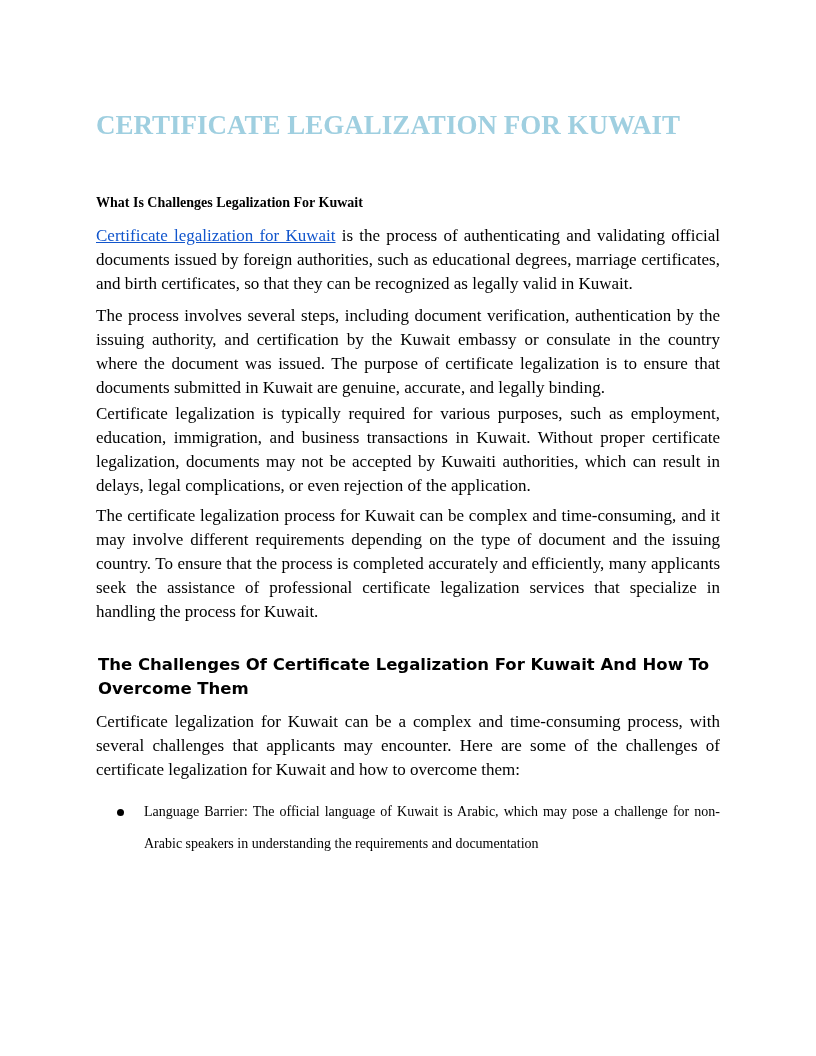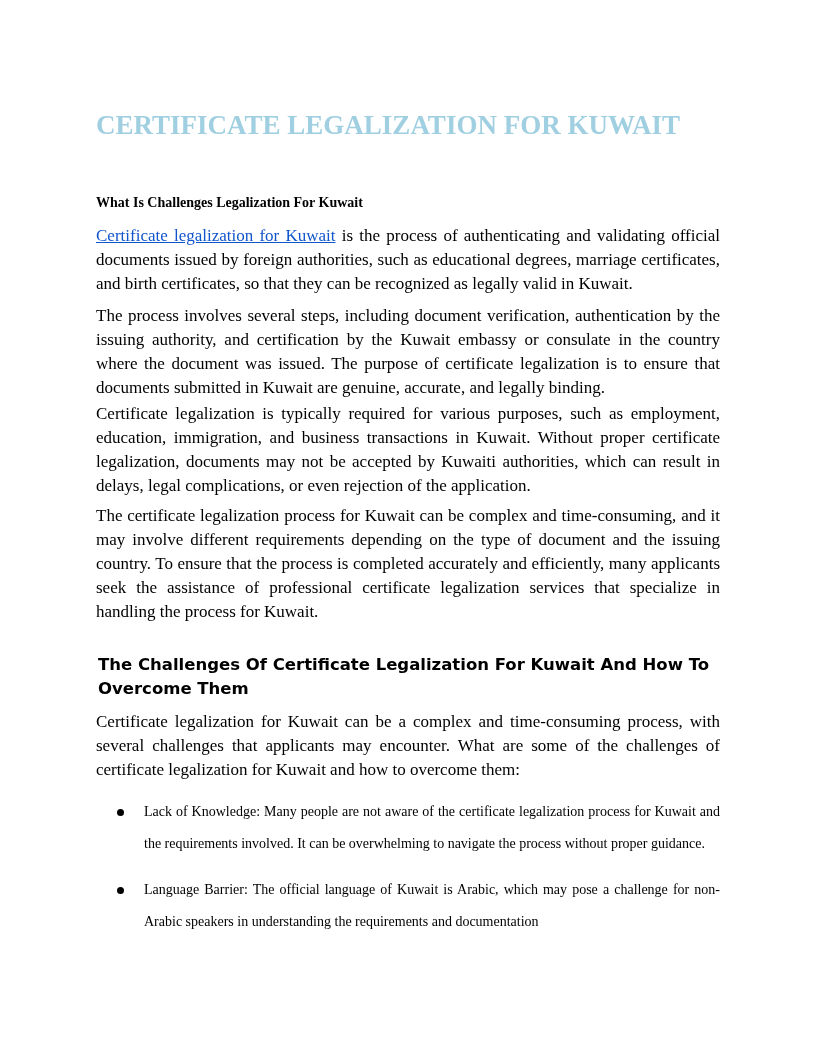--- a/index.html
+++ b/index.html
@@ -38,19 +38,18 @@
   <p class="para" style="top:224px;"><a href="#">Certificate legalization for Kuwait</a><span> is the process of authenticating and validating official documents issued by foreign authorities, such as educational degrees, marriage certificates, and birth certificates, so that they can be recognized as legally valid in Kuwait.</span></p>
 
   <p class="para" style="top:304px;">The process involves several steps, including document verification, authentication by the issuing authority, and certification by the Kuwait embassy or consulate in the country where the document was issued. The purpose of certificate legalization is to ensure that documents submitted in Kuwait are genuine, accurate, and legally binding.</p>
 
   <p class="para" style="top:402px;">Certificate legalization is typically required for various purposes, such as employment, education, immigration, and business transactions in Kuwait. Without proper certificate legalization, documents may not be accepted by Kuwaiti authorities, which can result in delays, legal complications, or even rejection of the application.</p>
 
   <p class="para" style="top:504px;">The certificate legalization process for Kuwait can be complex and time-consuming, and it may involve different requirements depending on the type of document and the issuing country. To ensure that the process is completed accurately and efficiently, many applicants seek the assistance of professional certificate legalization services that specialize in handling the process for Kuwait.</p>
 
   <h2 class="h2">The Challenges Of Certificate Legalization For Kuwait And How To Overcome Them</h2>
 
-  <p class="para" style="top:710px;">Certificate legalization for Kuwait can be a complex and time-consuming process, with several challenges that applicants may encounter. What are some of the challenges of certificate legalization for Kuwait and how to overcome them:</p>
+  <p class="para" style="top:710px;">Certificate legalization for Kuwait can be a complex and time-consuming process, with several challenges that applicants may encounter. Here are some of the challenges of certificate legalization for Kuwait and how to overcome them:</p>
 
   <ul class="bullets">
-    <li><span class="dot"></span><span>Lack of Knowledge: Many people are not aware of the certificate legalization process for Kuwait and the requirements involved. It can be overwhelming to navigate the process without proper guidance.</span></li>
     <li><span class="dot"></span><span>Language Barrier: The official language of Kuwait is Arabic, which may pose a challenge for non-Arabic speakers in understanding the requirements and documentation</span></li>
   </ul>
 </div>
 
 </body></html>

